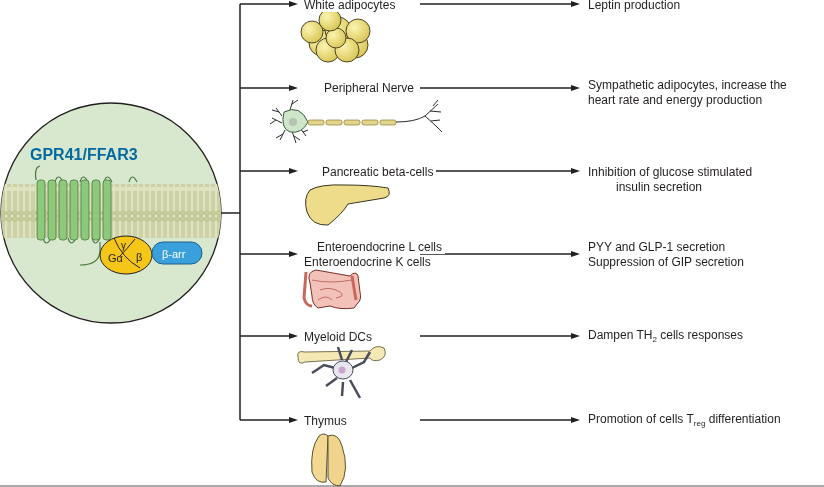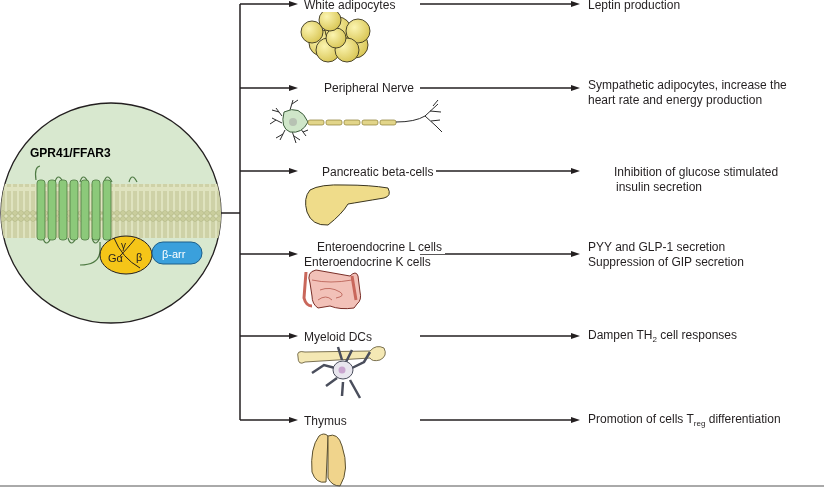--- a/index.html
+++ b/index.html
@@ -1,21 +1,21 @@
 <!DOCTYPE html>
 <html><head>
 <meta charset="utf-8">
 <style>
   html, body { margin:0; padding:0; background:#ffffff; }
   body { width:824px; height:487px; position:relative; overflow:hidden;
          font-family:"Liberation Sans", sans-serif; color:#231f20; }
   #canvas { position:absolute; left:0; top:0; width:824px; height:487px; }
   .lbl { position:absolute; font-size:12px; line-height:14px; white-space:nowrap; color:#231f20; background:#fff; padding-right:3px; }
   .out { position:absolute; font-size:12px; line-height:14px; white-space:nowrap; color:#231f20; }
-  .rec-title { position:absolute; left:30px; top:146px; font-size:12px; font-weight:bold; color:#000000; }
+  .rec-title { position:absolute; left:30px; top:146px; font-size:16px; font-weight:bold; color:#0369a1; }
   .sub { font-size:8px; vertical-align:-3px; }
   .gtxt { font-family:"Liberation Sans", sans-serif; }
 </style>
 </head>
 <body>
 
 <svg id="canvas" width="824" height="487" viewBox="0 0 824 487">
   <defs>
     <pattern id="lipid" x="0" y="0" width="6" height="54" patternUnits="userSpaceOnUse">
       <circle cx="3" cy="3" r="2.6" fill="#c9cd9c" stroke="#a9ad79" stroke-width="0.5"></circle>
@@ -161,18 +161,18 @@
 <div class="lbl" style="left:304px;top:81px;margin-left:20px;">Peripheral Nerve</div>
 <div class="lbl" style="left:304px;top:165px;margin-left:18px;">Pancreatic beta-cells</div>
 <div class="lbl" style="left:317px;top:240px;">Enteroendocrine L cells</div>
 <div class="lbl" style="left:304px;top:255px;">Enteroendocrine K cells</div>
 <div class="lbl" style="left:304px;top:330px;">Myeloid DCs</div>
 <div class="lbl" style="left:304px;top:414px;">Thymus</div>
 
 <div class="out" style="left:588px;top:-2px;">Leptin production</div>
 <div class="out" style="left:588px;top:78px;">Sympathetic adipocytes, increase the</div>
 <div class="out" style="left:588px;top:93px;">heart rate and energy production</div>
-<div class="out" style="left:614px;top:165px;">Inhibition of glucose stimulated</div>
+<div class="out" style="left:588px;top:165px;">Inhibition of glucose stimulated</div>
 <div class="out" style="left:588px;top:180px;margin-left:28px;">insulin secretion</div>
 <div class="out" style="left:588px;top:240px;">PYY and GLP-1 secretion</div>
 <div class="out" style="left:588px;top:255px;">Suppression of GIP secretion</div>
-<div class="out" style="left:588px;top:328px;"><span>Dampen TH</span><span class="sub">2</span><span> cell responses</span></div>
+<div class="out" style="left:588px;top:328px;"><span>Dampen TH</span><span class="sub">2</span><span> cells responses</span></div>
 <div class="out" style="left:588px;top:412px;"><span>Promotion of cells T</span><span class="sub">reg</span><span> differentiation</span></div>
 
 </body></html>

